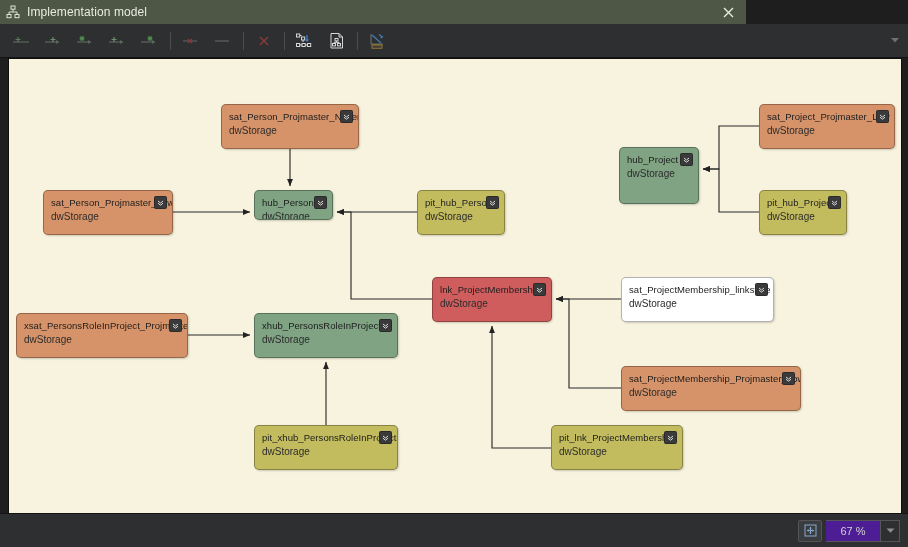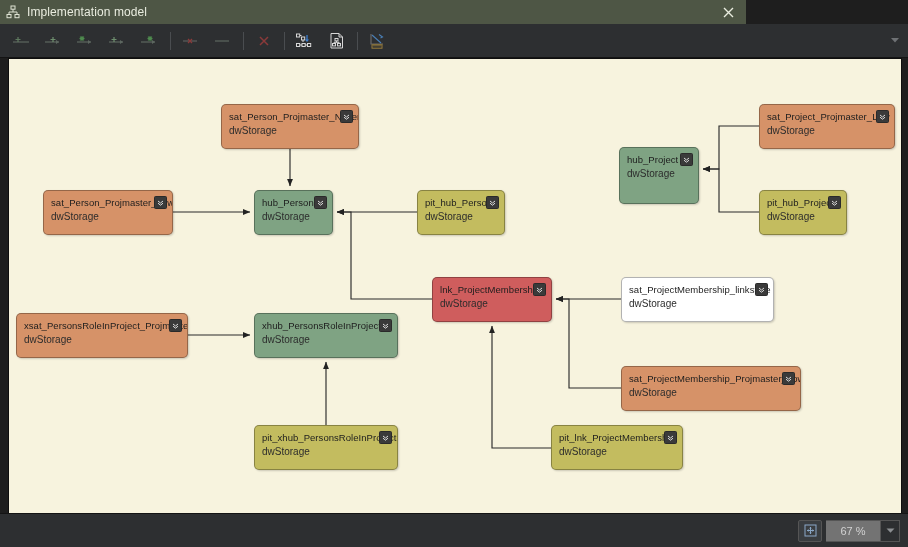--- a/index.html
+++ b/index.html
@@ -74,21 +74,21 @@
     background:#2d2f31;border-top:1px solid #141414;
     display:flex;align-items:center;justify-content:flex-end;
   }
   .sb-fit{
     width:22px;height:20px;margin-right:4px;border:1px solid #555;
     border-radius:2px;background:#3a3d40;
     display:flex;align-items:center;justify-content:center;
   }
   .sb-zoom{
     min-width:54px;height:20px;border:1px solid #555;border-left:none;
-    background:#737373;color:#d2d2d2;font-size:11px;
+    background:#4c1d95;color:#d2d2d2;font-size:11px;
     display:flex;align-items:center;justify-content:center;
   }
   .sb-caret{
     width:18px;height:20px;border:1px solid #555;border-left:none;
     background:#2d2f31;display:flex;align-items:center;justify-content:center;
     margin-right:8px;
   }
 </style>
 </head>
 <body>
@@ -272,21 +272,21 @@
       <div class="node" style="left:34px;top:131px;width:130px;height:45px;background:#d69268;">
         <span class="n-title">sat_Person_Projmaster_Low</span>
         <span class="n-sub">dwStorage</span>
         <span class="n-btn">
           <svg width="7" height="7" viewBox="0 0 7 7">
               <path d="M1 2 L3.5 4 L6 2 M1 4.2 L3.5 6.2 L6 4.2" stroke="#dcdcdc" stroke-width="1" fill="none"></path>
             </svg>
         </span>
       </div>
 
-      <div class="node" style="left:245px;top:131px;width:79px;height:45px;background:#7fa383;">
+      <div class="node" style="left:245px;top:131px;width:79px;height:30px;background:#7fa383;">
         <span class="n-title">hub_Person</span>
         <span class="n-sub">dwStorage</span>
         <span class="n-btn">
           <svg width="7" height="7" viewBox="0 0 7 7">
               <path d="M1 2 L3.5 4 L6 2 M1 4.2 L3.5 6.2 L6 4.2" stroke="#dcdcdc" stroke-width="1" fill="none"></path>
             </svg>
         </span>
       </div>
 
       <div class="node" style="left:408px;top:131px;width:88px;height:45px;background:#c3bc5f;">

